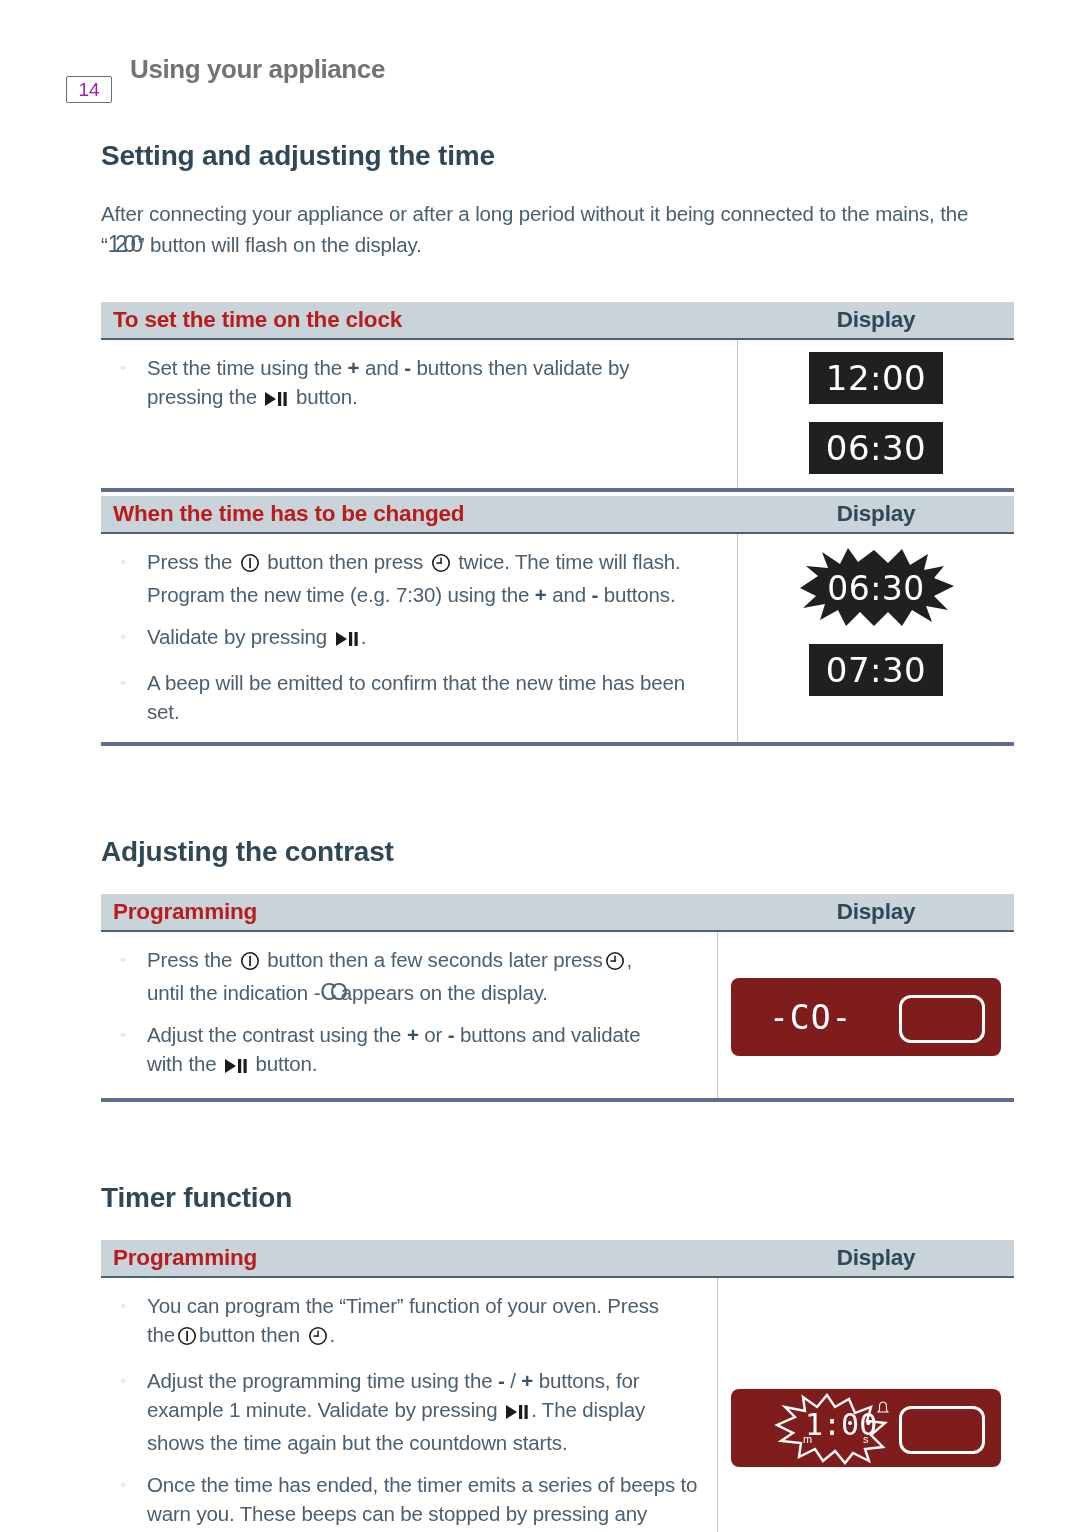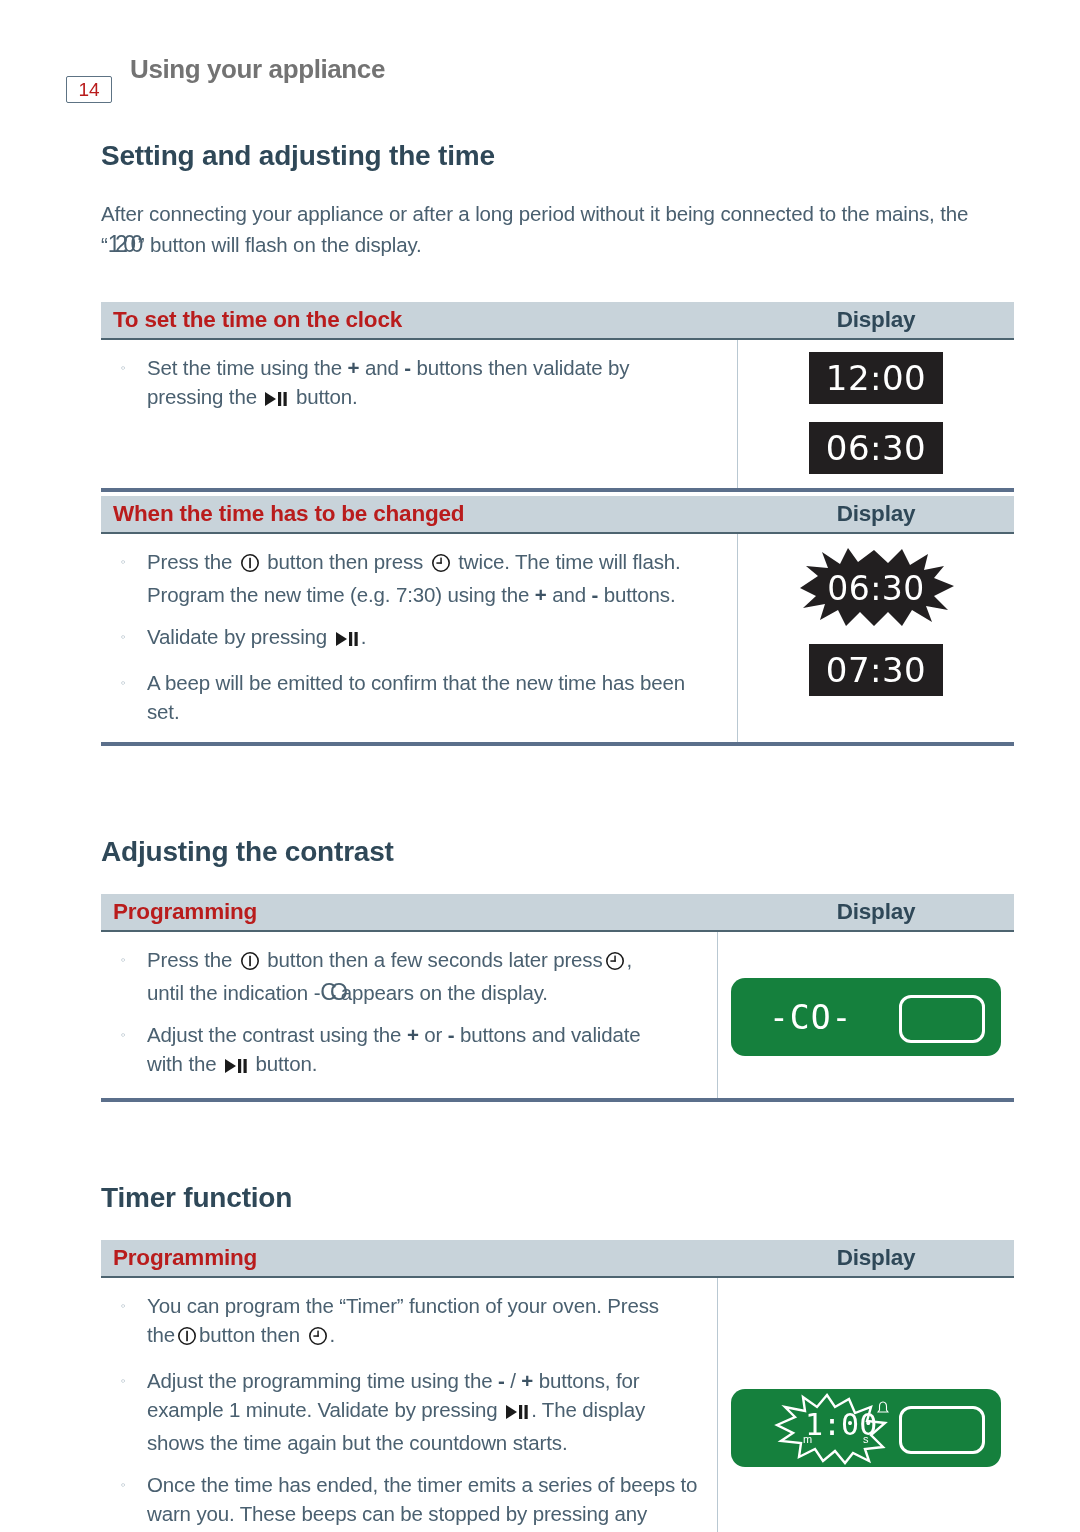--- a/index.html
+++ b/index.html
@@ -33,21 +33,21 @@
   }
   .page-number-box {
     border: 1.6px solid #5d7384;
     border-radius: 2px;
     min-width: 46px;
     height: 27px;
     display: flex;
     align-items: center;
     justify-content: center;
     font-size: 19px;
-    color: #b91c1c;
+    color: #a21caf;
     padding: 0 6px;
     box-sizing: border-box;
     margin-top: 40px;
   }
   .page-title {
     font-size: 26px;
     font-weight: bold;
     color: #737373;
     letter-spacing: -0.4px;
     white-space: nowrap;
@@ -200,24 +200,24 @@
     display: flex;
     align-items: center;
     justify-content: center;
     color: #ffffff;
     font-size: 33px;
     font-family: "DejaVu Sans", sans-serif;
     letter-spacing: 0.5px;
   }
 
   .panel-wide {
-    background: #15803d;
+    background: #7f1d1d;
     width: 270px;
     height: 78px;
-    border-radius: 14px;
+    border-radius: 8px;
     position: relative;
   }
 
   
   .seg-txt {
     position: absolute;
     color: #ffffff;
     font-family: "DejaVu Sans Mono", monospace;
     font-size: 33px;
     letter-spacing: 1px;

